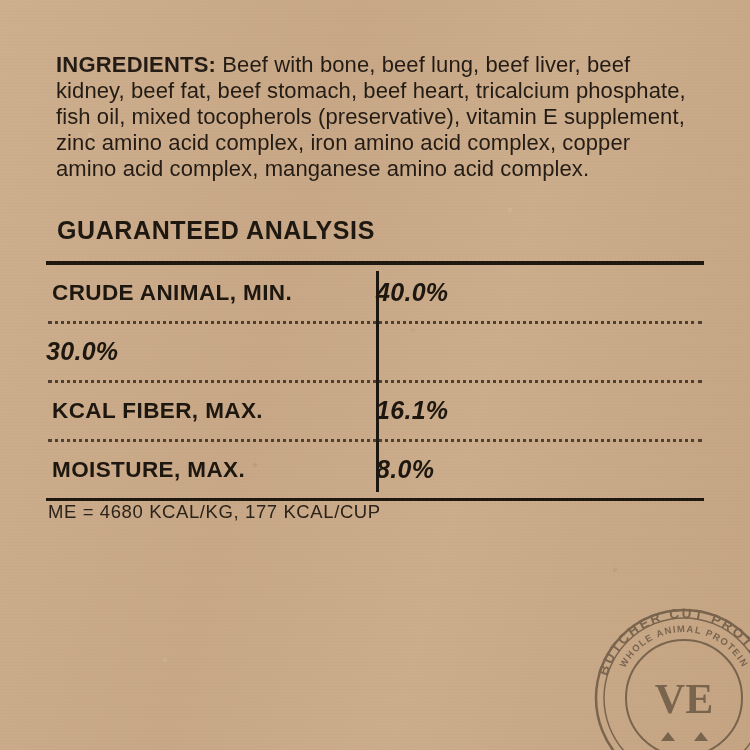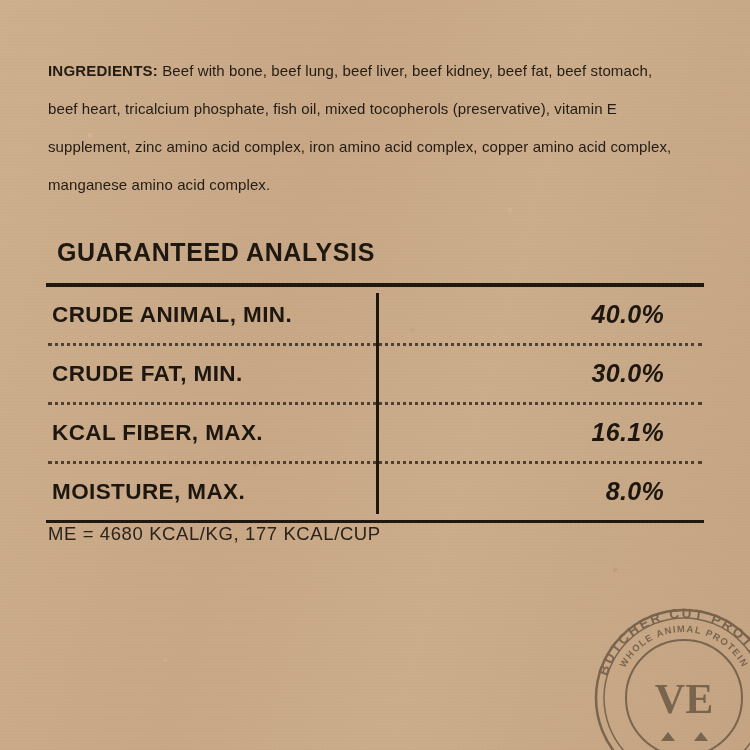--- a/index.html
+++ b/index.html
@@ -35,25 +35,25 @@
     inset: 0;
     pointer-events: none;
     opacity: .35;
     background-image:
       repeating-linear-gradient(0deg, rgba(110,80,48,.05) 0 1px, transparent 1px 3px),
       repeating-linear-gradient(90deg, rgba(255,245,230,.05) 0 1px, transparent 1px 4px);
   }
 
   
   .ingredients {
-    font-size: 15px;
-    line-height: 38px;
+    font-size: 22px;
+    line-height: 26px;
     letter-spacing: 0.1px;
     color: #221b14;
-    margin: 0 0 34px 4px;
+    margin: 0 0 34px 12px;
     max-width: 630px;
   }
   .ingredients .head {
     font-weight: bold;
     letter-spacing: 0.2px;
   }
 
   
   .ga-title {
     font-size: 25px;
@@ -89,21 +89,21 @@
     flex: 0 0 330px;
     font-size: 22.5px;
     font-weight: bold;
     letter-spacing: 0.4px;
     padding-left: 6px;
     box-sizing: border-box;
     color: #1d1710;
   }
   .ga-row .value {
     flex: 1;
-    text-align: right;
+    text-align: left;
     font-size: 25px;
     font-weight: bold;
     font-style: italic;
     letter-spacing: 0.3px;
     color: #1d1710;
     padding-right: 40px;
   }
   .dotted {
     height: 0;
     border-bottom: 3px dotted #3a2f23;
@@ -155,21 +155,20 @@
   <div class="ga-table">
     <div class="ga-col-divider"></div>
 
     <div class="ga-row">
       <div class="name">CRUDE ANIMAL, MIN.</div>
       <div class="value">40.0%</div>
     </div>
     <div class="dotted"></div>
 
     <div class="ga-row">
-      <div class="name">CRUDE FAT, MIN.</div>
       <div class="value">30.0%</div>
     </div>
     <div class="dotted"></div>
 
     <div class="ga-row">
       <div class="name">KCAL FIBER, MAX.</div>
       <div class="value">16.1%</div>
     </div>
     <div class="dotted"></div>
 

